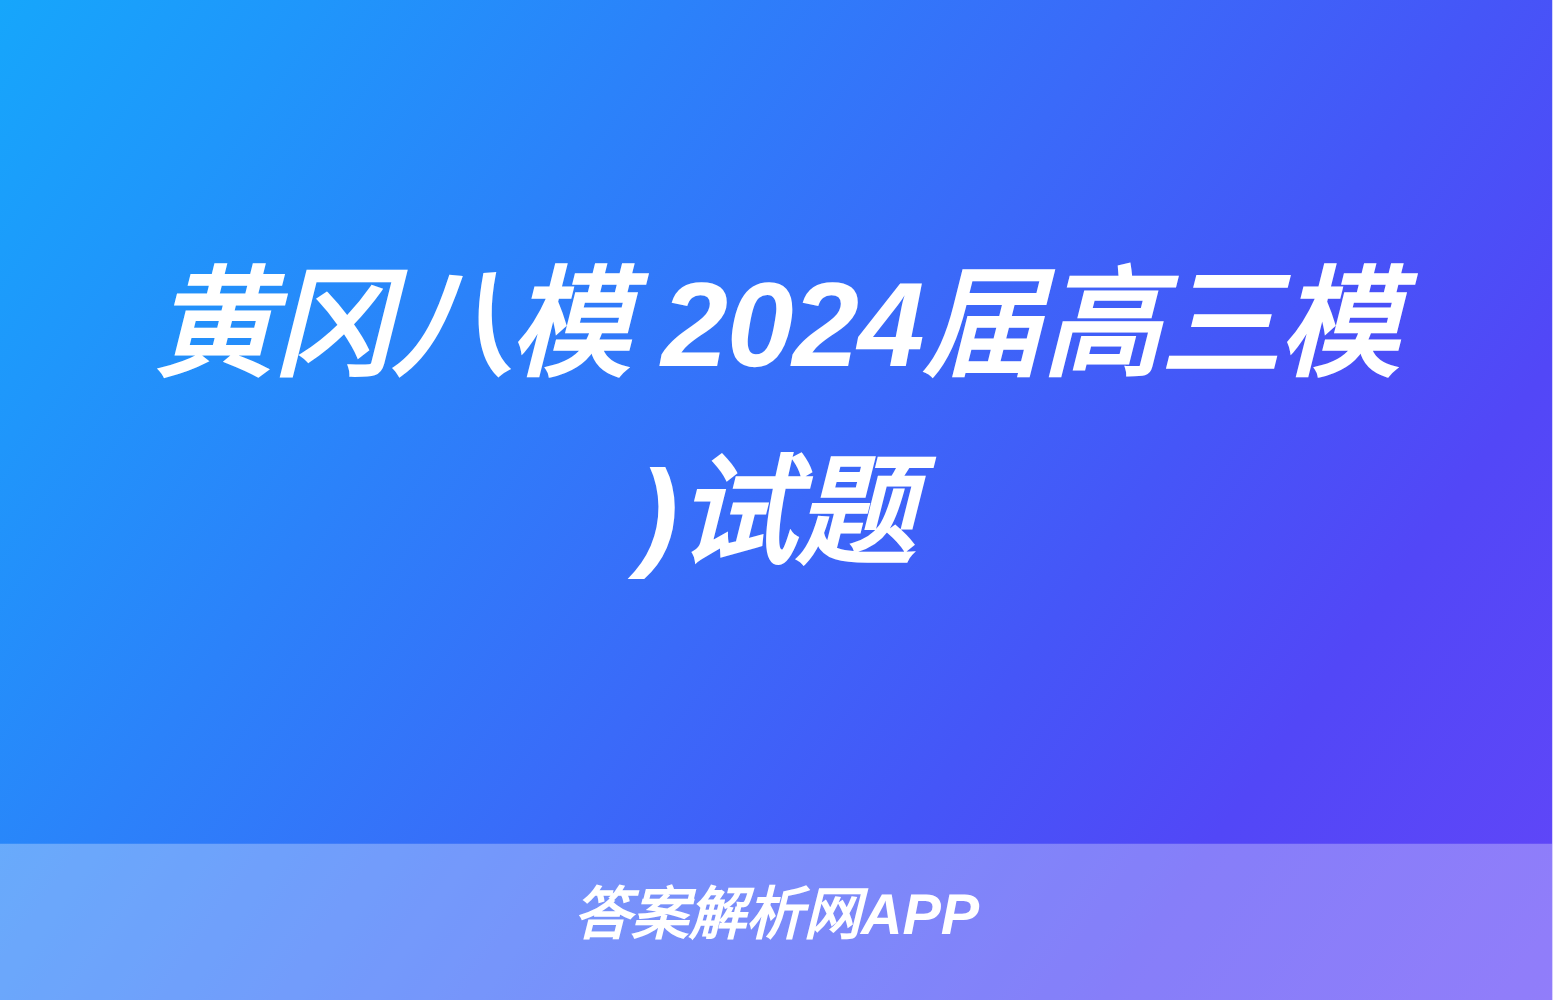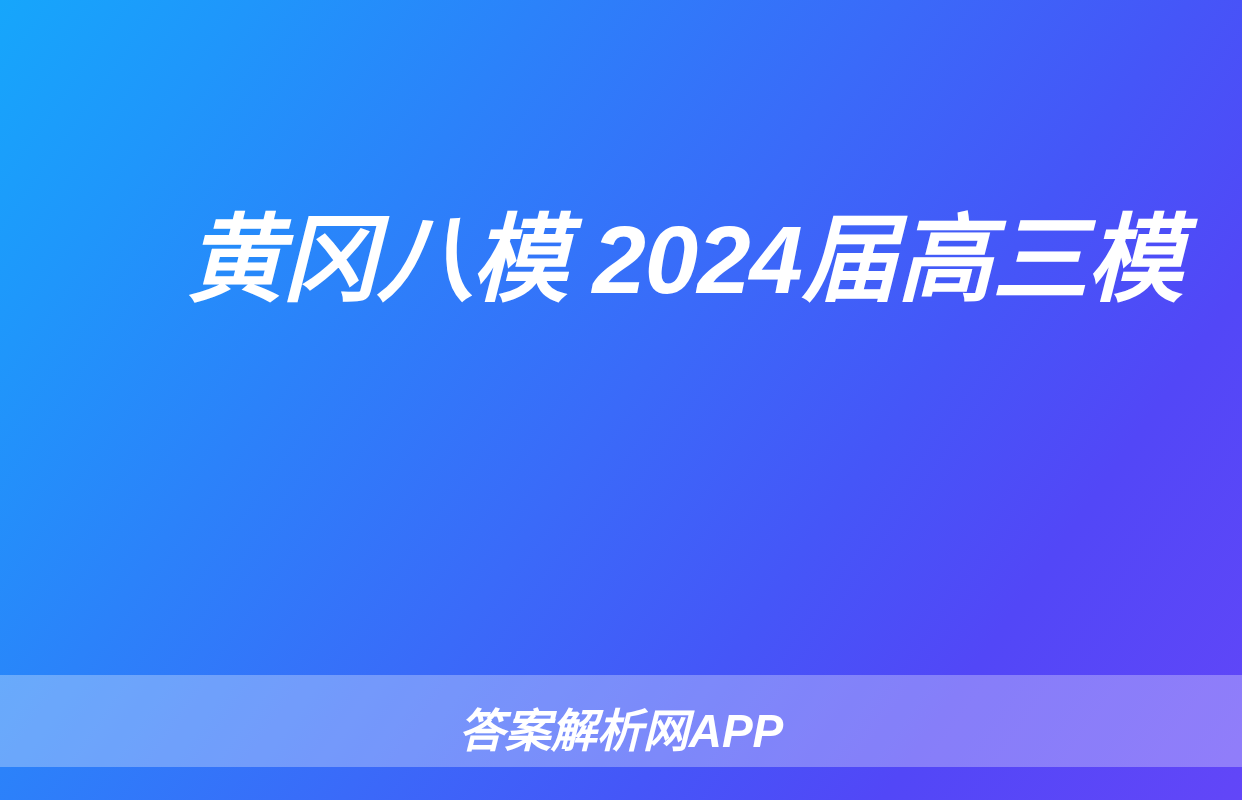--- a/index.html
+++ b/index.html
@@ -23,25 +23,25 @@
         #3a6af9 50%,
         #4556f8 66%,
         #5247f7 80%,
         #6246f8 100%);
   }
 
   
   #title-block {
     position: absolute;
     left: 0;
-    right: 12px;
+    right: 0;
     top: 186px;
     padding: 0 48px;
     box-sizing: border-box;
-    text-align: right;
+    text-align: center;
     color: #ffffff;
   }
 
   .title-line {
     display: block;
     font-size: 96px;
     line-height: 150px;
     font-weight: 700;
     font-style: italic;
     letter-spacing: -1px;
@@ -49,21 +49,21 @@
     color: #ffffff;
     text-rendering: geometricPrecision;
   }
 
   
   #watermark-band {
     position: absolute;
     left: 0;
     right: 0;
     top: 675px;
-    height: 92px;
+    height: 125px;
     background: rgba(255, 255, 255, 0.30);
   }
 
   #watermark-text {
     position: absolute;
     left: 0;
     right: 0;
     top: 30px;
     text-align: center;
     font-size: 46px;
@@ -75,19 +75,20 @@
     white-space: nowrap;
   }
 </style>
 </head>
 <body>
 
 <div id="card">
 
   <div id="title-block">
     <span class="title-line">黄冈八模 2024届高三模</span>
+    <span class="title-line">)试题</span>
   </div>
 
   <div id="watermark-band">
     <div id="watermark-text">答案解析网APP</div>
   </div>
 
 </div>
 
 </body></html>

